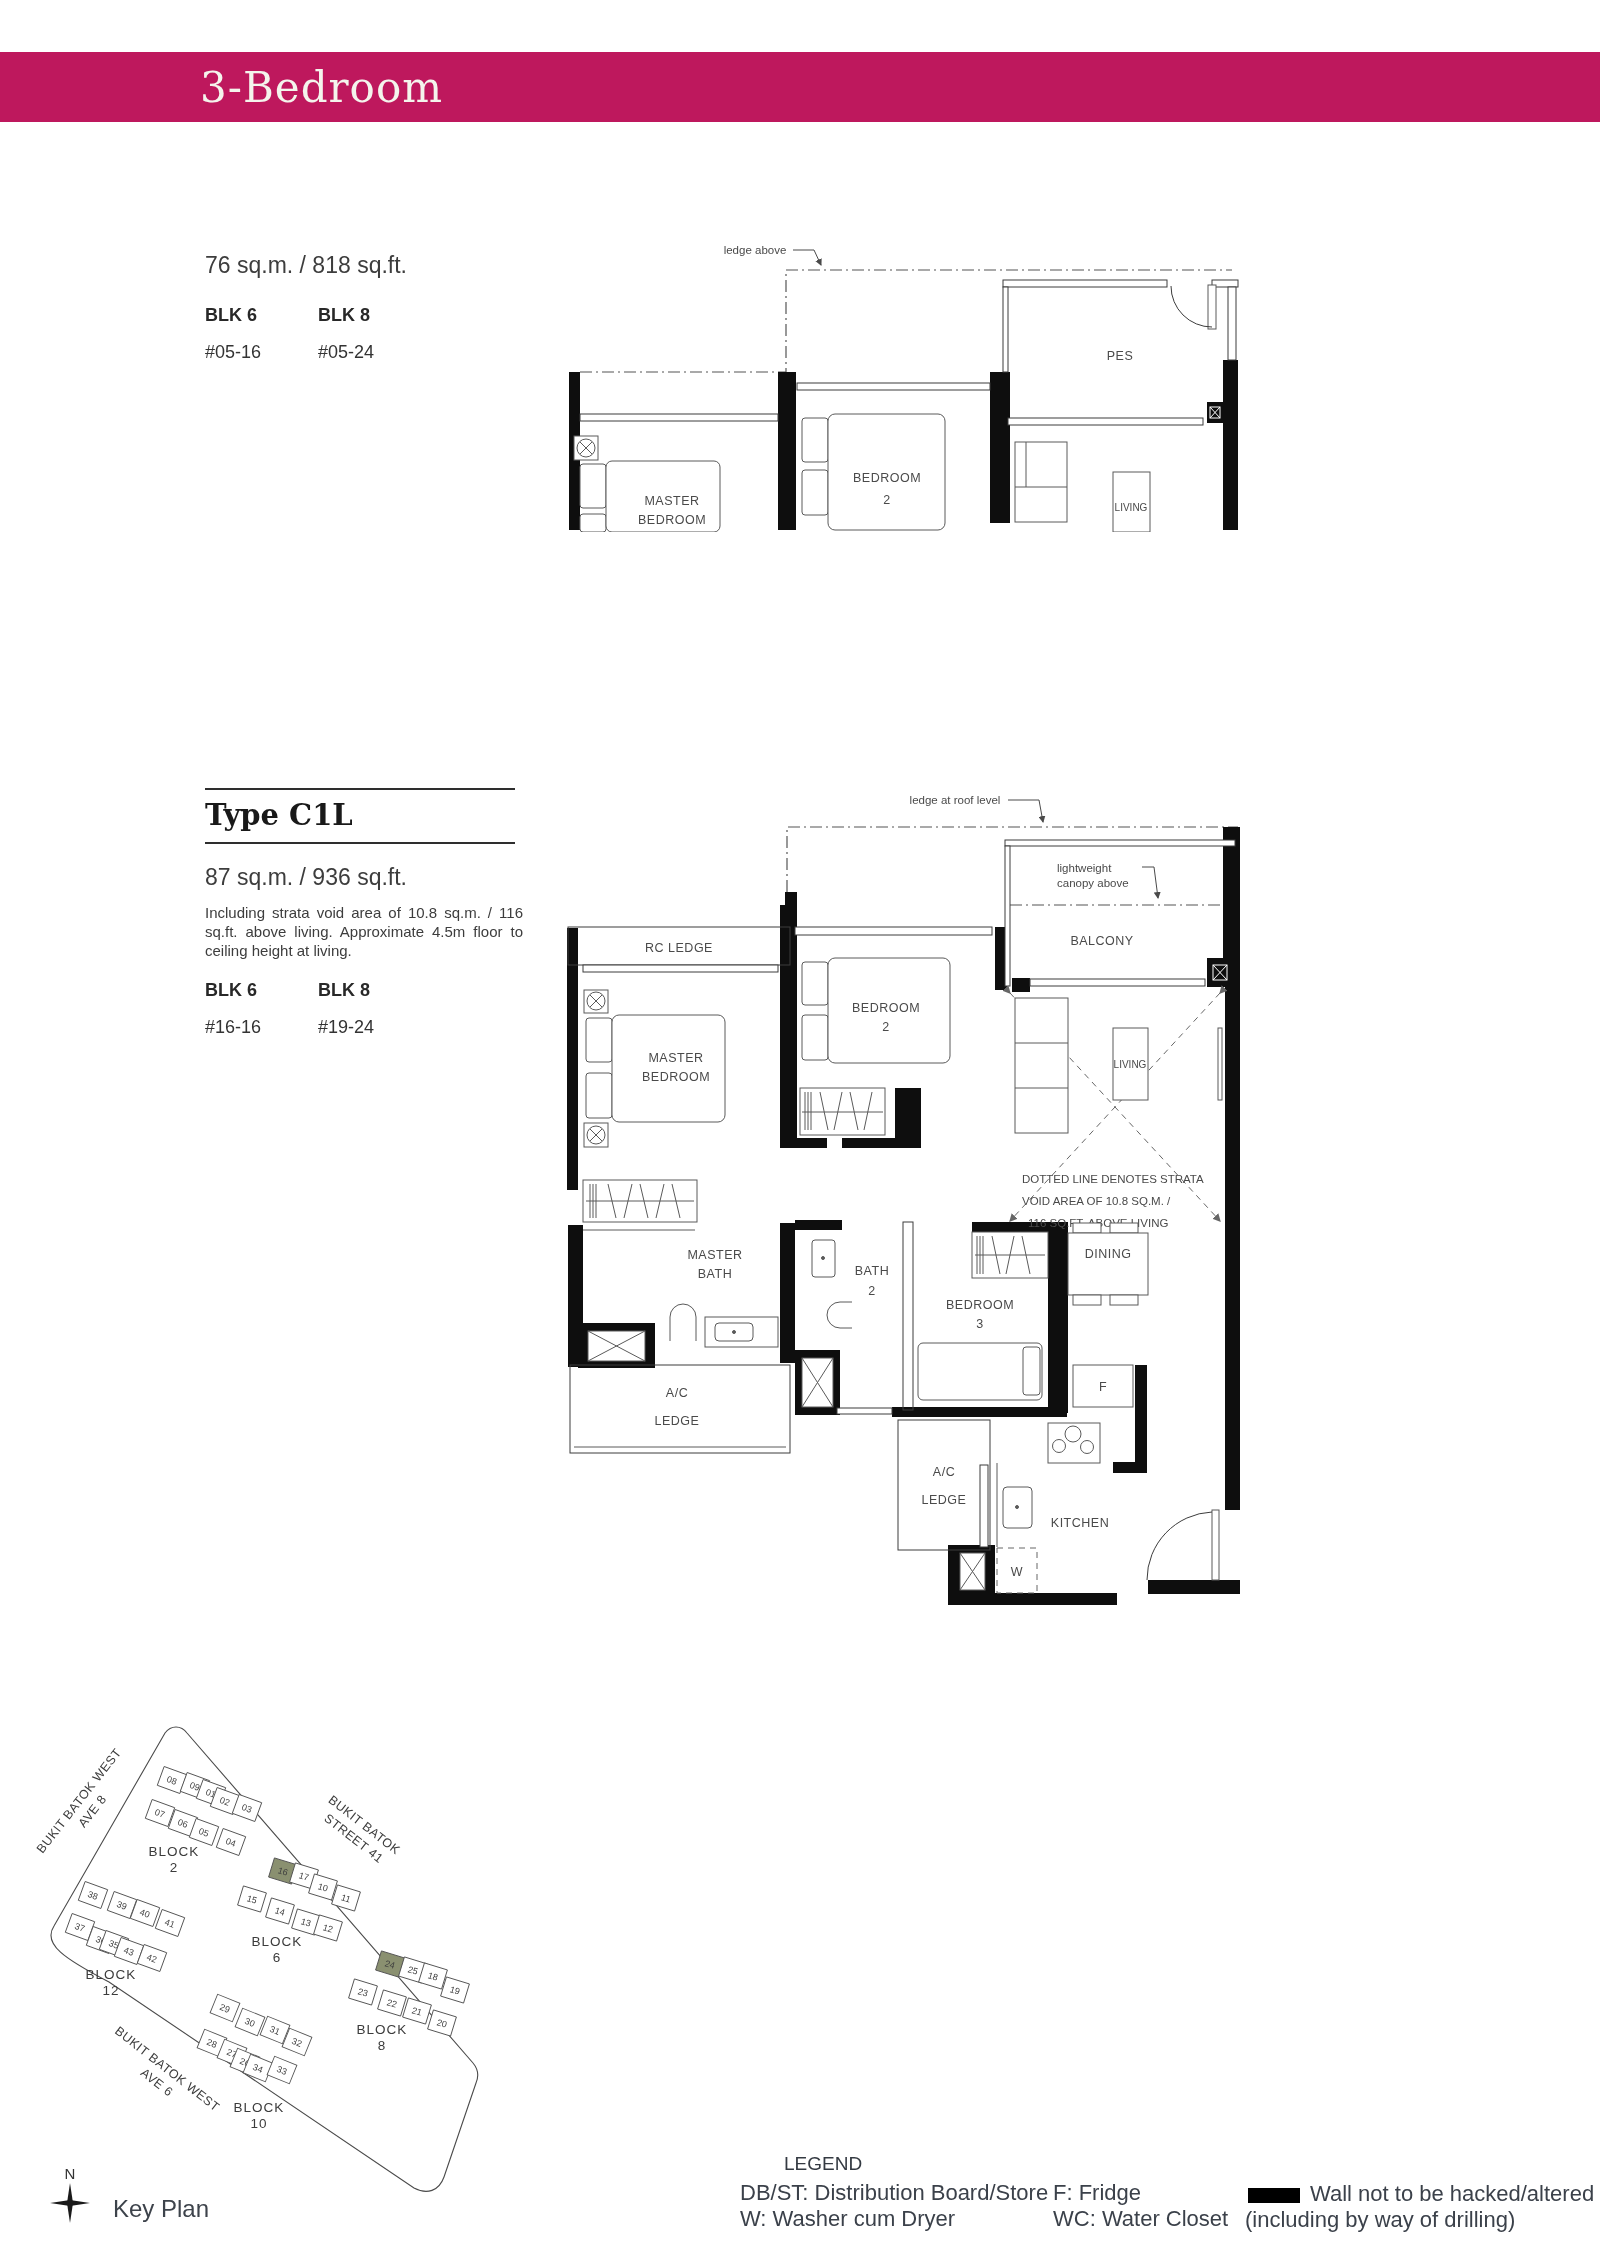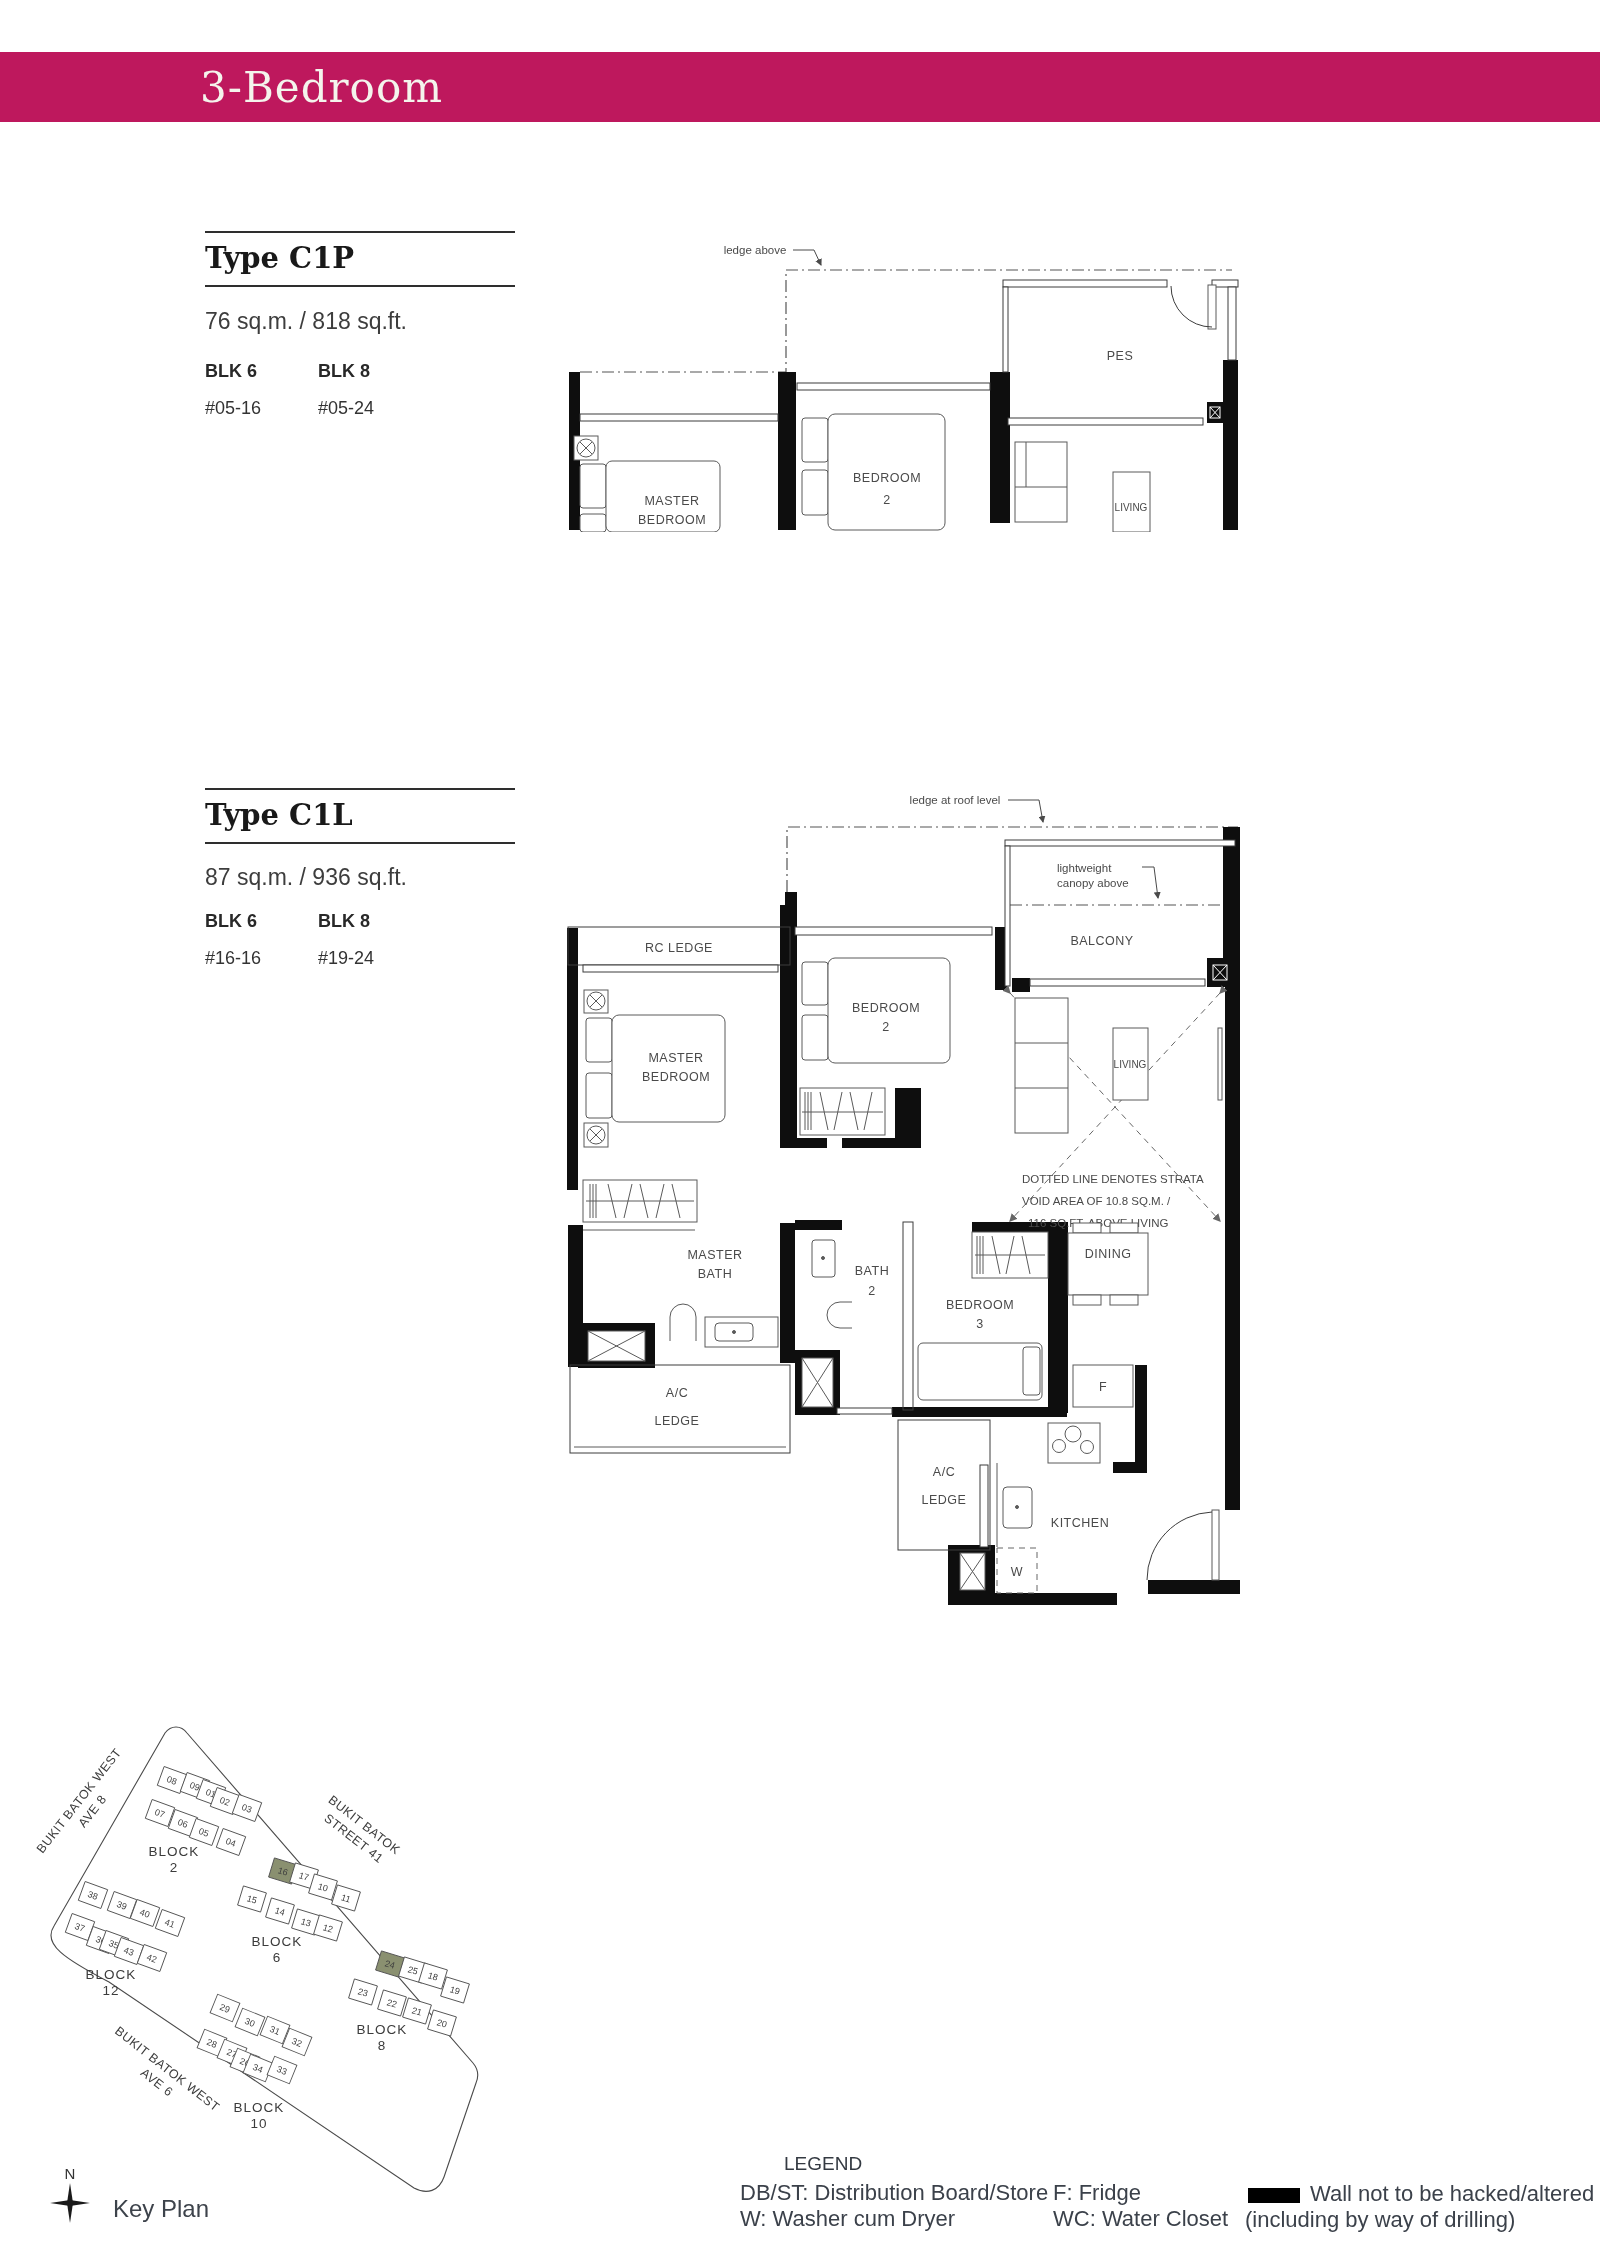--- a/index.html
+++ b/index.html
@@ -51,21 +51,20 @@
 </head>
 <body>
 
 <div class="page">
 
   <div class="banner">
     <div class="banner-title">3-Bedroom</div>
   </div>
 
   <div class="type-block" style="left:205px;top:231px;">
-    <div class="type-title">Type C1P</div>
     <div class="area-text" style="margin-top:21px;">76 sq.m. / 818 sq.ft.</div>
     <div style="display:flex;margin-top:26px;">
       <div style="width:113px;">
         <div class="blk-label">BLK 6</div>
         <div class="blk-unit">#05-16</div>
       </div>
       <div>
         <div class="blk-label">BLK 8</div>
         <div class="blk-unit">#05-24</div>
       </div>
@@ -139,20 +138,21 @@
     </g>
     <g>
       <rect class="fur" x="553" y="308" width="37" height="60"></rect>
       <text class="rlabS" x="571" y="347" text-anchor="middle">LIVING</text>
     </g>
   </svg>
 
   <div class="type-block" style="left:205px;top:788px;">
     <div class="type-title">Type C1L</div>
     <div class="area-text" style="margin-top:20px;">87 sq.m. / 936 sq.ft.</div>
+    <div class="note-text" style="margin-top:12px;">Including strata void area of 10.8 sq.m. / 116 sq.ft. above living. Approximate 4.5m floor to ceiling height at living.</div>
     <div style="display:flex;margin-top:20px;">
       <div style="width:113px;">
         <div class="blk-label">BLK 6</div>
         <div class="blk-unit">#16-16</div>
       </div>
       <div>
         <div class="blk-label">BLK 8</div>
         <div class="blk-unit">#19-24</div>
       </div>
     </div>

